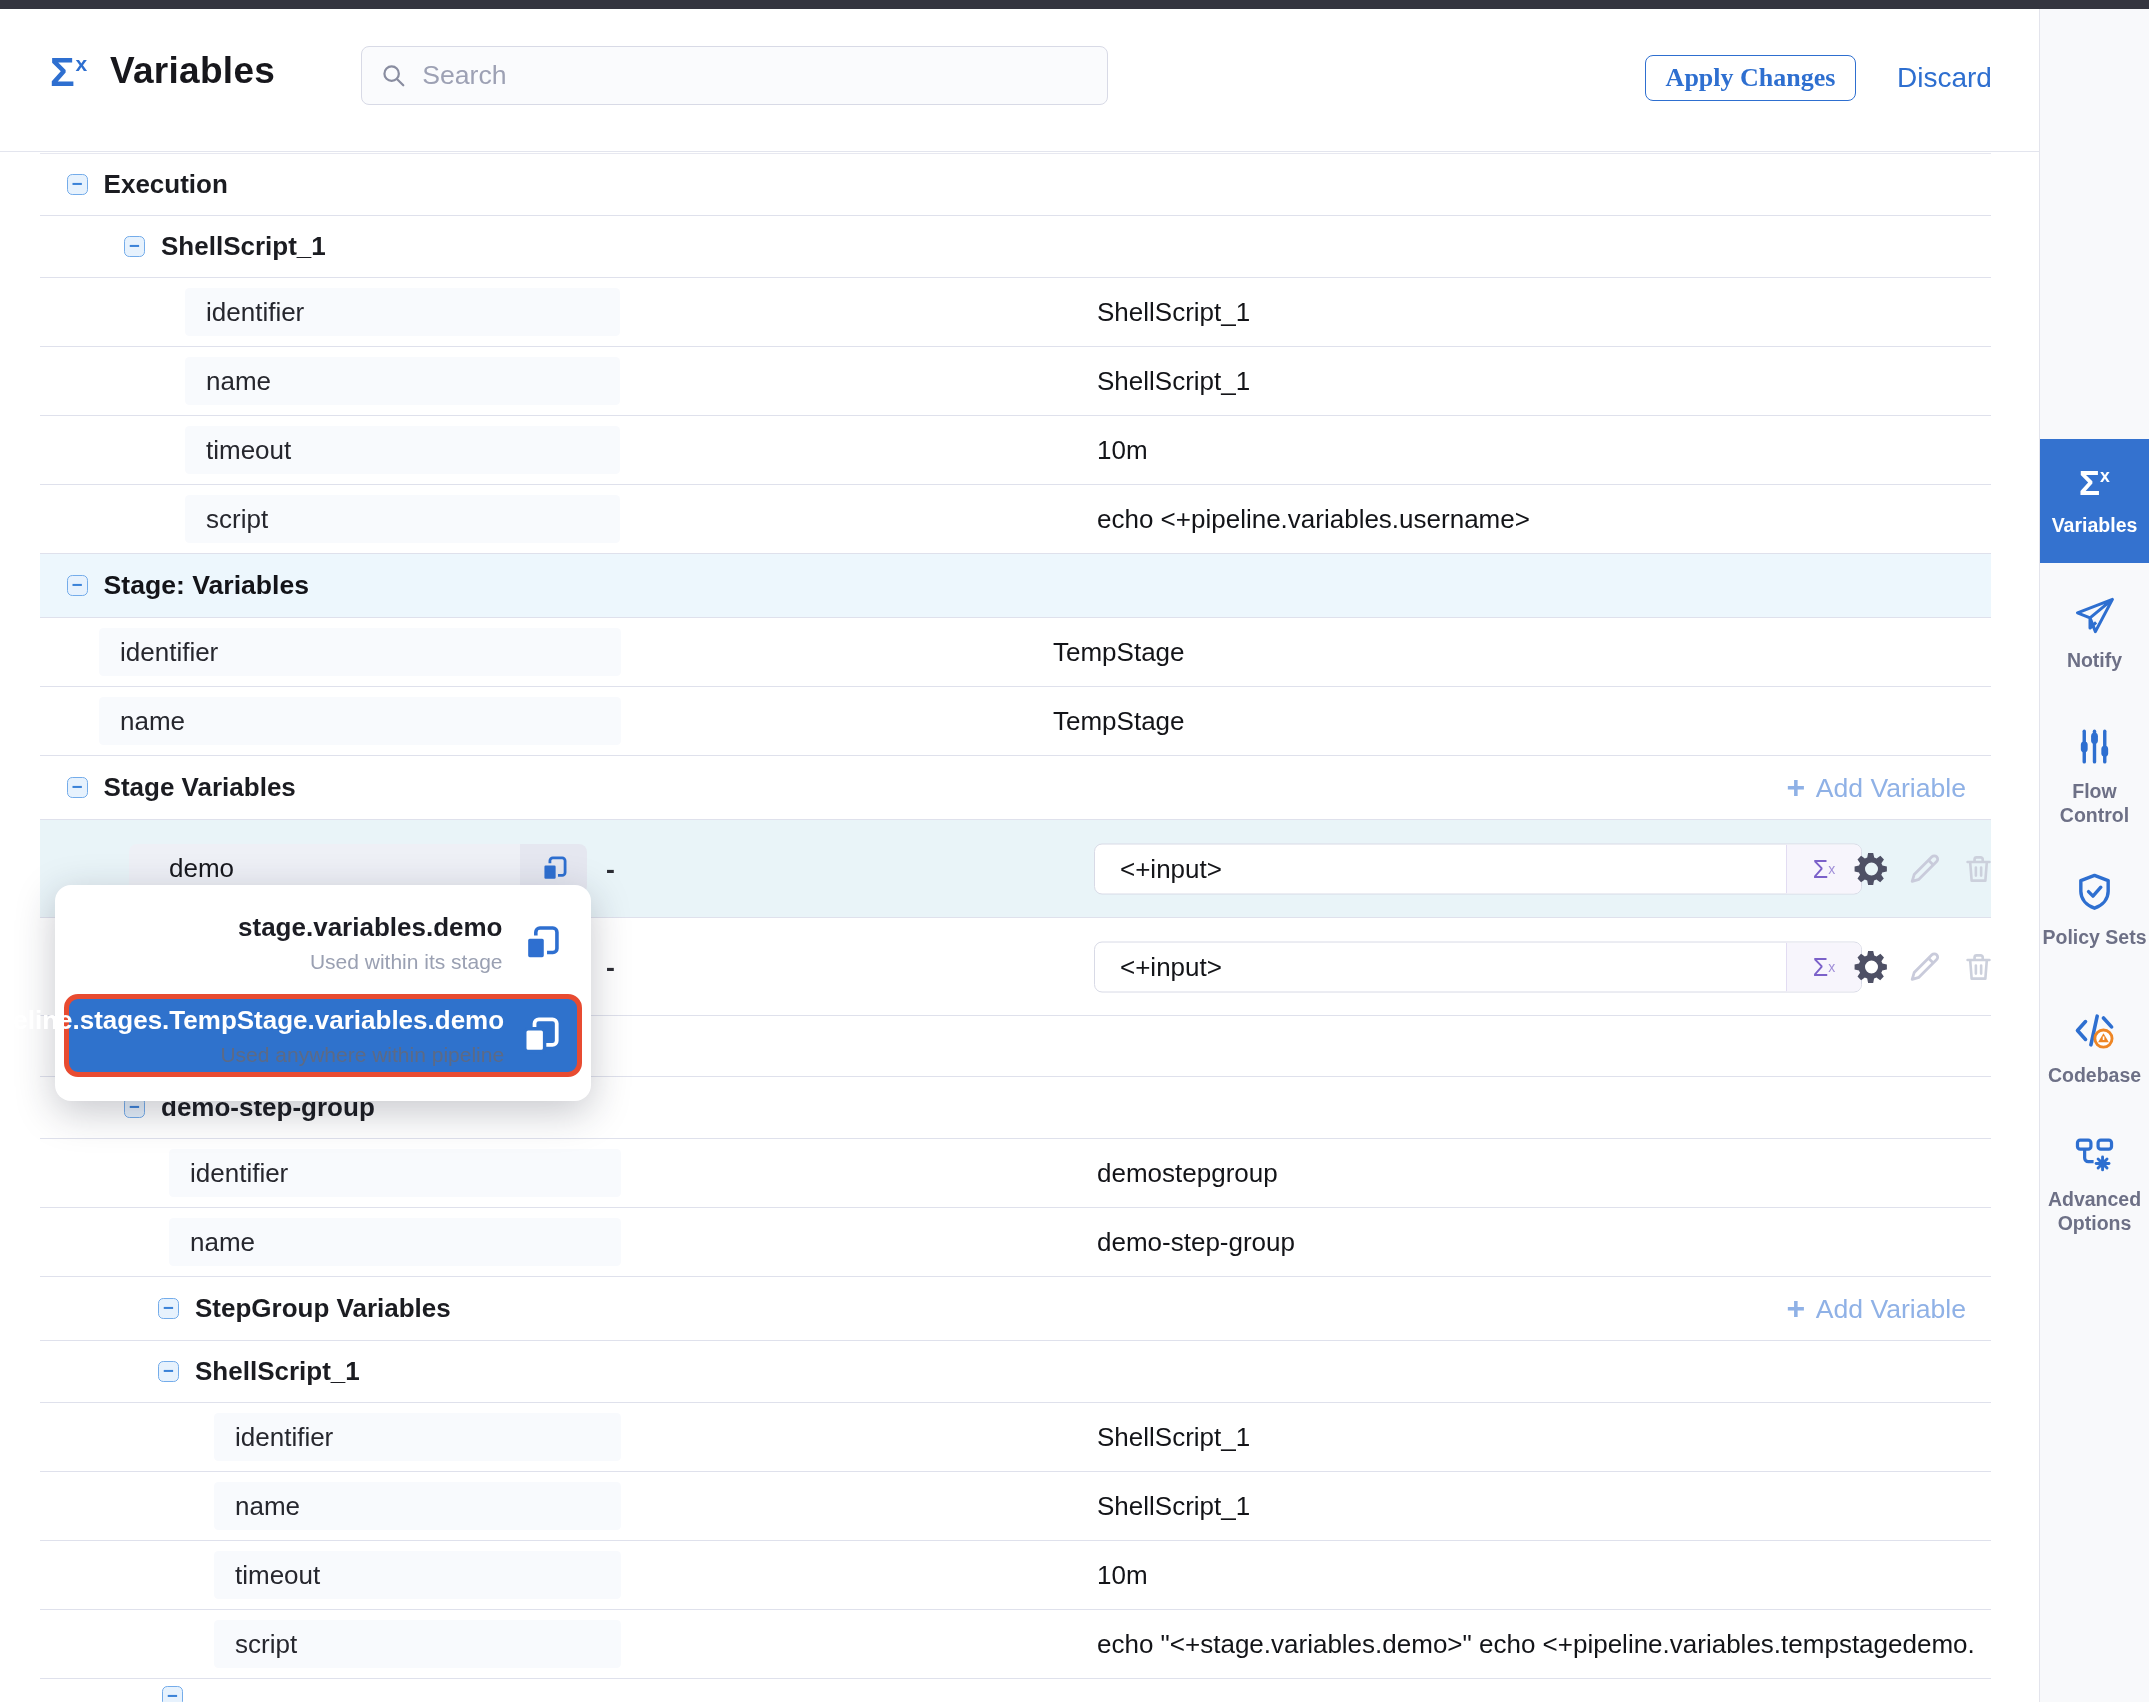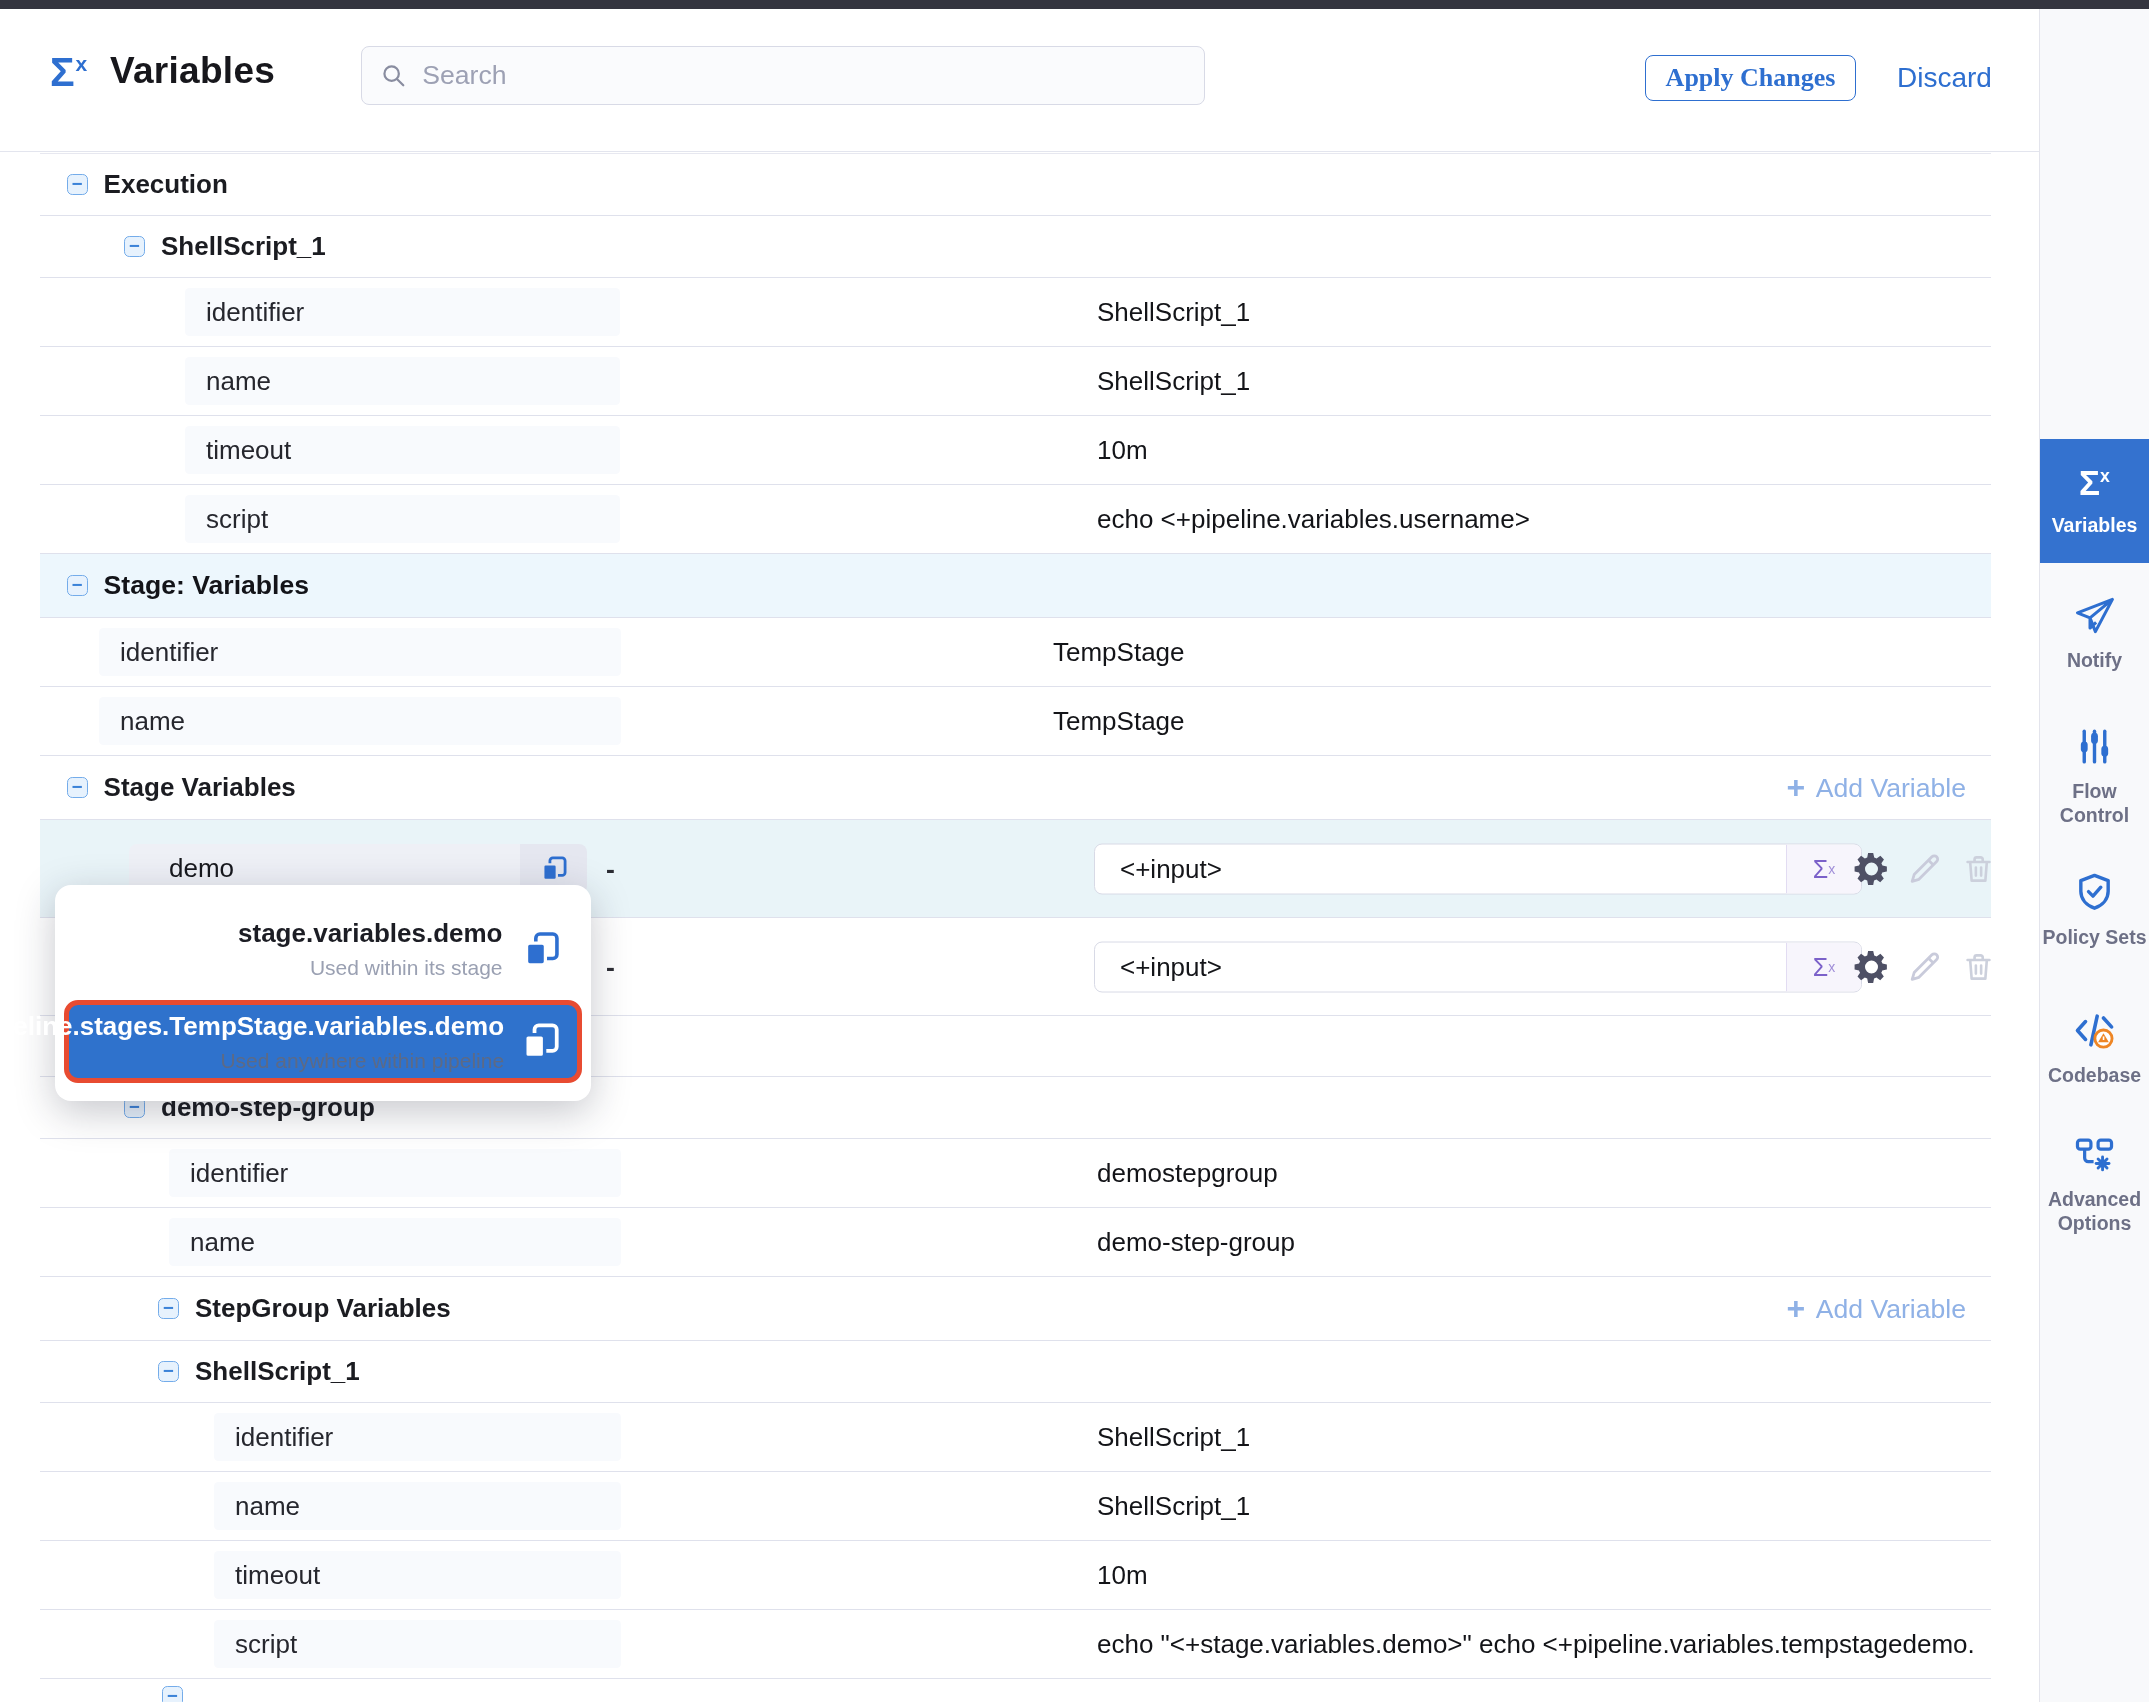--- a/index.html
+++ b/index.html
@@ -9,21 +9,21 @@
     -webkit-font-smoothing:antialiased;
   }
   
   .topbar{position:absolute;left:0;top:0;width:2149px;height:8.9px;background:#34353f;}
 
   
   .header{position:absolute;left:0;top:8.9px;width:2039px;height:142px;background:#fff;border-bottom:0.9px solid #e3e5ee;}
   .logo{position:absolute;left:50px;top:43px;color:#2e6fd0;font-weight:700;font-size:41px;line-height:1;}
   .logo sup{font-size:21px;font-weight:700;margin-left:0.9px;}
   .page-title{position:absolute;left:110px;top:41px;font-size:37px;font-weight:700;color:#17171c;letter-spacing:0.3px;}
-  .search{position:absolute;left:361px;top:37px;width:844px;height:59px;box-sizing:border-box;background:#fafbfd;border:0.9px solid #d8dae6;border-radius:8px;display:flex;align-items:center;padding:0 17.7px;gap:14px;}
+  .search{position:absolute;left:361px;top:37px;width:747px;height:59px;box-sizing:border-box;background:#fafbfd;border:0.9px solid #d8dae6;border-radius:8px;display:flex;align-items:center;padding:0 17.7px;gap:14px;}
   .search input{border:none;outline:none;background:transparent;font-size:26.6px;color:#2b2c34;width:100%;font-family:inherit;}
   .search input::placeholder{color:#9da1b4;}
   .apply-btn{position:absolute;left:1645px;top:46px;width:211px;height:46px;box-sizing:border-box;background:#fff;border:1.8px solid #2e6fd0;border-radius:8px;color:#2e6fd0;font-size:26px;font-weight:600;display:flex;align-items:center;justify-content:center;font-family:Liberation Serif, serif;cursor:pointer;}
   .discard-btn{position:absolute;left:1897px;top:46px;height:46px;display:flex;align-items:center;font-size:28px;font-weight:500;color:#2e6fd0;cursor:pointer;}
 
   
   .rail{position:absolute;top:8.9px;right:0;width:110px;height:1694px;background:#f8f9fb;border-left:0.9px solid #e3e4ec;box-sizing:border-box;}
   .rail-item{position:absolute;left:0;width:109px;display:flex;flex-direction:column;align-items:center;gap:10.6px;color:#6d7086;font-size:19.5px;font-weight:700;text-align:center;line-height:24px;cursor:pointer;}
   .rail-item .ric{width:44px;height:44px;display:flex;align-items:center;justify-content:center;}
   .rail-item.selected{background:#3472cf;color:#ffffff;height:124px;justify-content:center;gap:12.4px;}
@@ -64,21 +64,21 @@
   .pill-copy{width:67px;background:#e5e7f0;display:flex;align-items:center;justify-content:center;color:#2e6fd0;--icon-bg:#e5e7f0;cursor:pointer;}
   .dash{position:absolute;left:566px;top:50%;transform:translateY(-50%);font-size:26.6px;font-weight:600;color:#2c2d34;}
   .vinput{position:absolute;left:1036px;top:50%;transform:translateY(-50%);width:768px;height:51px;background:#fff;border:0.9px solid #d8dae6;border-radius:8px;display:flex;align-items:stretch;box-sizing:border-box;overflow:hidden;margin-left:18px;}
   .vinput-text{flex:1;display:flex;align-items:center;padding-left:25px;font-size:26px;font-weight:500;color:#141519;}
   .sigma-chip{width:74px;background:#f7f5fc;border-left:0.9px solid #e2dcf2;display:flex;align-items:center;justify-content:center;color:#7b61c9;font-size:25px;font-weight:500;cursor:pointer;}
   .sigma-chip sup{font-size:14px;color:#a08ed8;}
   .row-icons{position:absolute;left:1811px;top:50%;transform:translateY(-50%);display:flex;align-items:center;gap:12.4px;}
   .icon-btn{width:41px;height:41px;display:flex;align-items:center;justify-content:center;cursor:pointer;}
 
   
-  .popup{position:absolute;left:55px;top:885px;width:536px;height:216px;background:#ffffff;border-radius:16px;box-shadow:0 10.6px 39px rgba(31,37,57,.25);z-index:10;box-sizing:border-box;padding-top:27px;}
+  .popup{position:absolute;left:55px;top:885px;width:536px;height:216px;background:#ffffff;border-radius:16px;box-shadow:0 10.6px 39px rgba(31,37,57,.25);z-index:10;box-sizing:border-box;padding-top:21px;}
   .pop-item{display:flex;align-items:center;justify-content:flex-end;gap:19.5px;padding-right:30px;height:74px;cursor:pointer;}
   .pop-text{display:flex;flex-direction:column;align-items:flex-end;gap:7px;}
   .pop-title{font-size:26px;font-weight:600;color:#1c1d24;white-space:nowrap;}
   .pop-sub{font-size:21px;font-weight:400;color:#9aa0b2;white-space:nowrap;}
   .pop-item .pop-copy{color:#2e6fd0;--icon-bg:#ffffff;}
   .pop-item.hl{margin:14px 8.9px 0 8.9px;height:83px;background:#2f72cc;border:5.3px solid #e84b31;border-radius:14px;box-sizing:border-box;padding-right:16px;gap:16px;}
   .pop-item.hl .pop-title{color:#ffffff;}
   .pop-item.hl .pop-sub{color:#5d6a85;}
   .pop-item.hl .pop-copy{color:#ffffff;--icon-bg:#2f72cc;}
 

